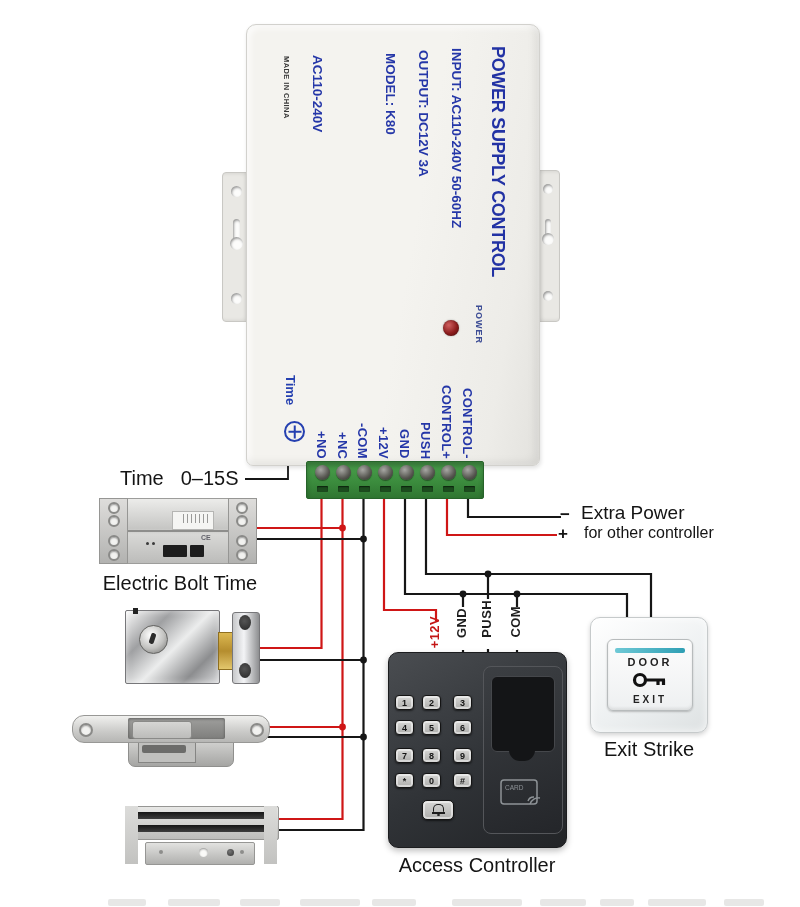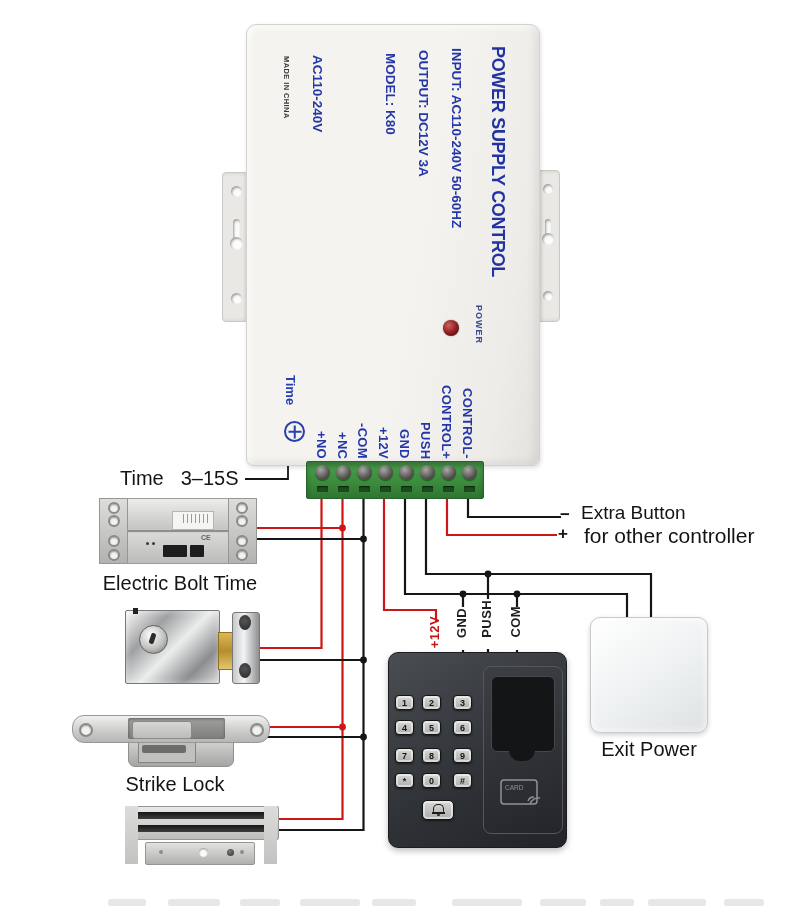--- a/index.html
+++ b/index.html
@@ -234,26 +234,26 @@
         <circle cx="363.5" cy="660" r="3.4"></circle>
       <circle cx="363.5" cy="737" r="3.4"></circle>
         <circle cx="463" cy="594" r="3.4"></circle>
       <circle cx="517" cy="594" r="3.4"></circle>
         <circle cx="488" cy="574" r="3.4"></circle>
     </g>
   </svg>
 
   <div class="note" style="left:120px;top:467px;display:flex;gap:17px;">
     <span>Time</span>
-    <span>3–15S</span>
+    <span>0–15S</span>
   </div>
   <span class="sign" style="left:560px;top:505px;">−</span>
   <span class="sign" style="left:558px;top:524px;">+</span>
-  <div class="note" style="left:581px;top:502px;font-size:19px;">Extra Button</div>
-  <div class="note" style="left:584px;top:524px;font-size:21px;">for other controller</div>
+  <div class="note" style="left:581px;top:502px;font-size:19px;">Extra Power</div>
+  <div class="note" style="left:584px;top:524px;font-size:16px;">for other controller</div>
 
   <div class="vtext-ccw wlbl red" style="left:428px;top:616px;">+12V</div>
   <div class="vtext-ccw wlbl" style="left:455px;top:608px;">GND</div>
   <div class="vtext-ccw wlbl" style="left:480px;top:600px;">PUSH</div>
   <div class="vtext-ccw wlbl" style="left:509px;top:606px;">COM</div>
 
   <div class="dev" style="left:100px;top:498px;width:156px;height:66px;">
     <div class="bolt-body"></div>
     <div class="bolt-split"></div>
     <div class="bolt-end" style="left:-1px;"></div>
@@ -289,21 +289,20 @@
   <div class="dev" style="left:72px;top:713px;width:196px;height:52px;">
     <div class="st-body" style="left:56px;top:26px;width:104px;height:26px;"></div>
     <div class="st-inner" style="left:66px;top:28px;width:56px;height:20px;"></div>
     <div class="st-slot" style="left:70px;top:32px;width:44px;height:8px;"></div>
     <div class="st-plate" style="left:0;top:2px;width:196px;height:26px;"></div>
     <div class="st-cav" style="left:56px;top:5px;width:97px;height:21px;"></div>
     <div class="st-keep" style="left:60px;top:8px;width:58px;height:16px;"></div>
     <div class="ring" style="left:7px;top:10px;width:10px;height:10px;"></div>
     <div class="ring" style="left:178px;top:10px;width:10px;height:10px;"></div>
   </div>
-  <div class="devlabel" style="left:89px;top:773px;width:172px;">Strike Lock</div>
 
   <div class="dev" style="left:125px;top:806px;width:152px;height:58px;">
     <div class="mg-bar" style="left:0;top:0;width:152px;height:32px;"></div>
     <div class="mg-cap" style="left:0;"></div>
     <div class="mg-cap" style="right:0;"></div>
     <div class="mg-stripe" style="left:13px;top:6px;width:126px;height:7px;"></div>
     <div class="mg-stripe" style="left:13px;top:19px;width:126px;height:7px;"></div>
     <div class="mg-arm" style="left:20px;top:36px;width:108px;height:21px;"></div>
     <div class="mg-dot" style="left:74px;top:42px;width:9px;height:9px;background:#fafaf8;box-shadow:inset 0 1px 2px rgba(0,0,0,.4);"></div>
     <div class="mg-dot" style="left:102px;top:43px;width:7px;height:7px;background:radial-gradient(circle at 40% 35%,#777,#333);"></div>
@@ -333,25 +332,35 @@
       <div class="key" style="left: 7px; top: 68px;">4</div>
       <div class="key" style="left: 34px; top: 68px;">5</div>
       <div class="key" style="left: 65px; top: 68px;">6</div>
       <div class="key" style="left: 7px; top: 96px;">7</div>
       <div class="key" style="left: 34px; top: 96px;">8</div>
       <div class="key" style="left: 65px; top: 96px;">9</div>
       <div class="key" style="left: 7px; top: 121px;">*</div>
       <div class="key" style="left: 34px; top: 121px;">0</div>
       <div class="key" style="left: 65px; top: 121px;">#</div>
     </div>
+  <div class="devlabel" style="left:377px;top:854px;width:200px;">Access Controller</div>
 
   <div class="dev" style="left:590px;top:617px;width:118px;height:116px;">
     <div class="ex-plate"></div>
-  </div>
-  <div class="devlabel" style="left:584px;top:738px;width:130px;">Exit Power</div>
+    <div class="ex-btn">
+      <div class="ex-stripe"></div>
+      <div class="ex-door">DOOR</div>
+      <svg width="36" height="20" style="position:absolute;left:24px;top:30px;">
+        <circle cx="8" cy="10" r="5.5" fill="none" stroke="#111" stroke-width="3.2"></circle>
+        <path d="M13 10 H33 M26 10 V15 M31.5 10 V15" fill="none" stroke="#111" stroke-width="3.2"></path>
+      </svg>
+      <div class="ex-exit">EXIT</div>
+    </div>
+  </div>
+  <div class="devlabel" style="left:584px;top:738px;width:130px;">Exit Strike</div>
 
   <div class="band" id="bottom-band">
       <div class="blob" style="left: 108px; width: 38px;"></div>
       <div class="blob" style="left: 168px; width: 52px;"></div>
       <div class="blob" style="left: 240px; width: 40px;"></div>
       <div class="blob" style="left: 300px; width: 60px;"></div>
       <div class="blob" style="left: 372px; width: 44px;"></div>
       <div class="blob" style="left: 452px; width: 70px;"></div>
       <div class="blob" style="left: 540px; width: 46px;"></div>
       <div class="blob" style="left: 600px; width: 34px;"></div>

